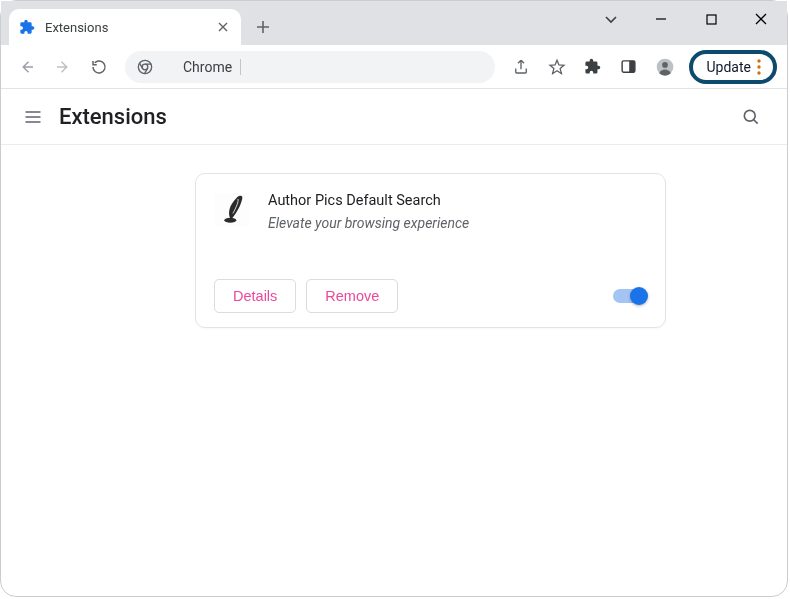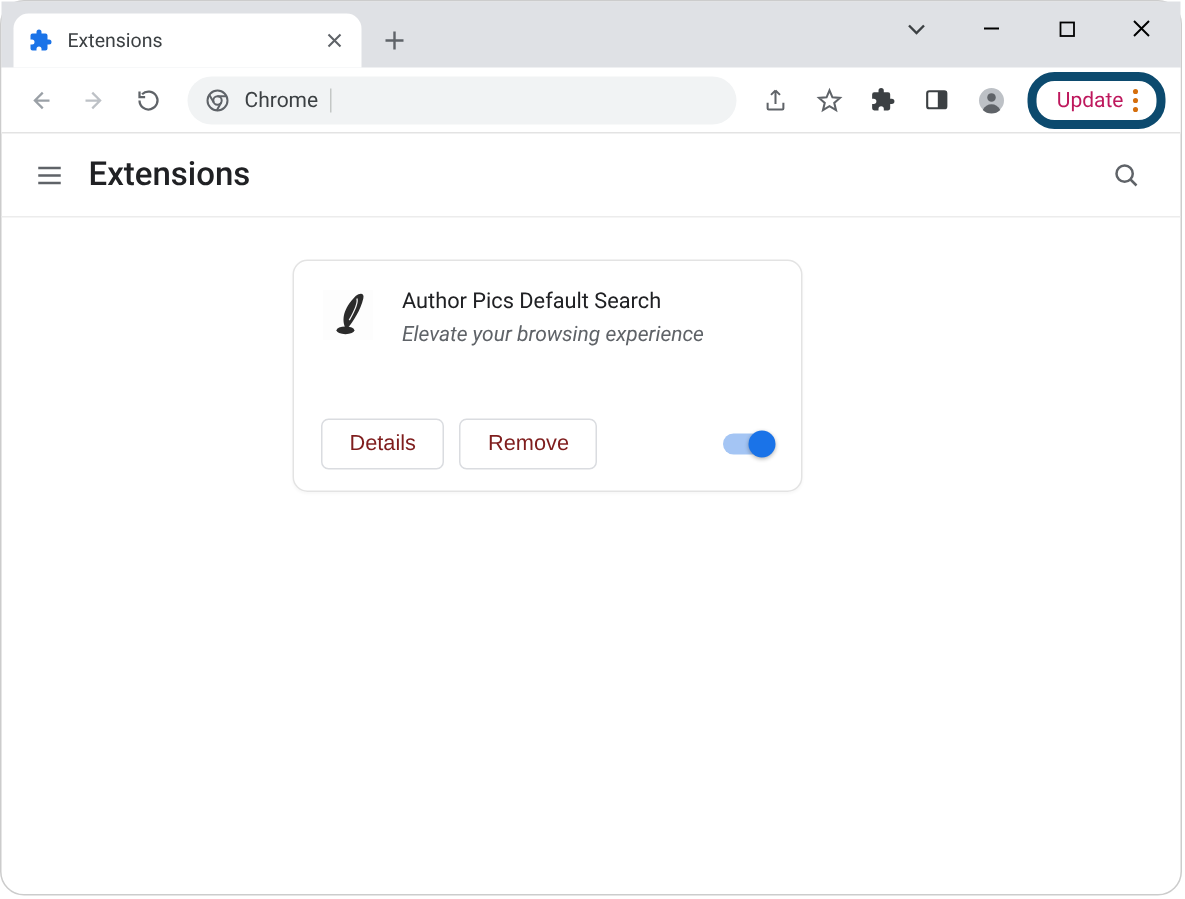--- a/index.html
+++ b/index.html
@@ -103,32 +103,32 @@
     display: flex;
     align-items: center;
     padding: 0 12px;
     margin: 0 6px;
     color: #5f6368;
     font-size: 14px;
     gap: 10px;
   }
   .omni-text { display: flex; align-items: center; gap: 8px; flex:1; }
   .omni-secure { color: #5f6368; }
-  .omni-site { color: #3c4043; }
+  .omni-site { color: #3c4043; margin-left: 20px; }
   .omni-divider { width:1px; height:16px; background:#c4c7c5; }
   .omni-path { color: #80868b; }
   .toolbar-icon {
     width: 32px; height: 32px;
     display:flex; align-items:center; justify-content:center;
     color: #5f6368;
     cursor: pointer;
   }
   .update-btn {
-    border: 6px solid #0c4a6e;
-    color: #be185d;
+    border: 4px solid #0c4a6e;
+    color: #0f172a;
     border-radius: 18px;
     padding: 5px 12px 5px 14px;
     font-size: 14px;
     display:flex; align-items:center;
     gap: 6px;
     cursor: pointer;
     margin-left: 4px;
   }
   .more-dots { color: #d56e0c; }
   
@@ -178,21 +178,21 @@
     box-shadow: 0 1px 3px rgba(0,0,0,.4);
   }
   .toggle.off .toggle-thumb { left: -2px; background:#fafafa; }
   
   .content {
     padding: 28px;
     display: flex;
     justify-content: flex-start;
   }
   .ext-card {
-    width: 340px;
+    width: 471px;
     border: 1px solid #e3e3e3;
     border-radius: 10px;
     box-shadow: 0 1px 2px rgba(0,0,0,0.03);
     padding: 18px 18px 14px 18px;
     margin-left: 166px;
     display: flex;
     flex-direction: column;
     gap: 48px;
   }
   .ext-top { display:flex; gap: 18px; }
@@ -204,21 +204,21 @@
   .ext-info { display:flex; flex-direction:column; gap:6px; }
   .ext-name { font-size: 14.5px; color: #202124; }
   .ext-desc { font-size: 14px; color: #5f6368; font-style: italic; }
   .ext-bottom {
     display:flex; align-items:center; gap:10px;
   }
   .ext-btn {
     border: 1px solid #dadce0;
     border-radius: 5px;
     background:#fff;
-    color: #7f1d1d;
+    color: #ec4899;
     font-size: 14.5px;
     padding: 8px 18px;
     cursor: pointer;
   }
   .ext-bottom-spacer { flex:1; }
   .ext-toggle {
     width: 34px; height: 14px;
     background: #a4c5f4;
     border-radius: 14px;
     position: relative;

